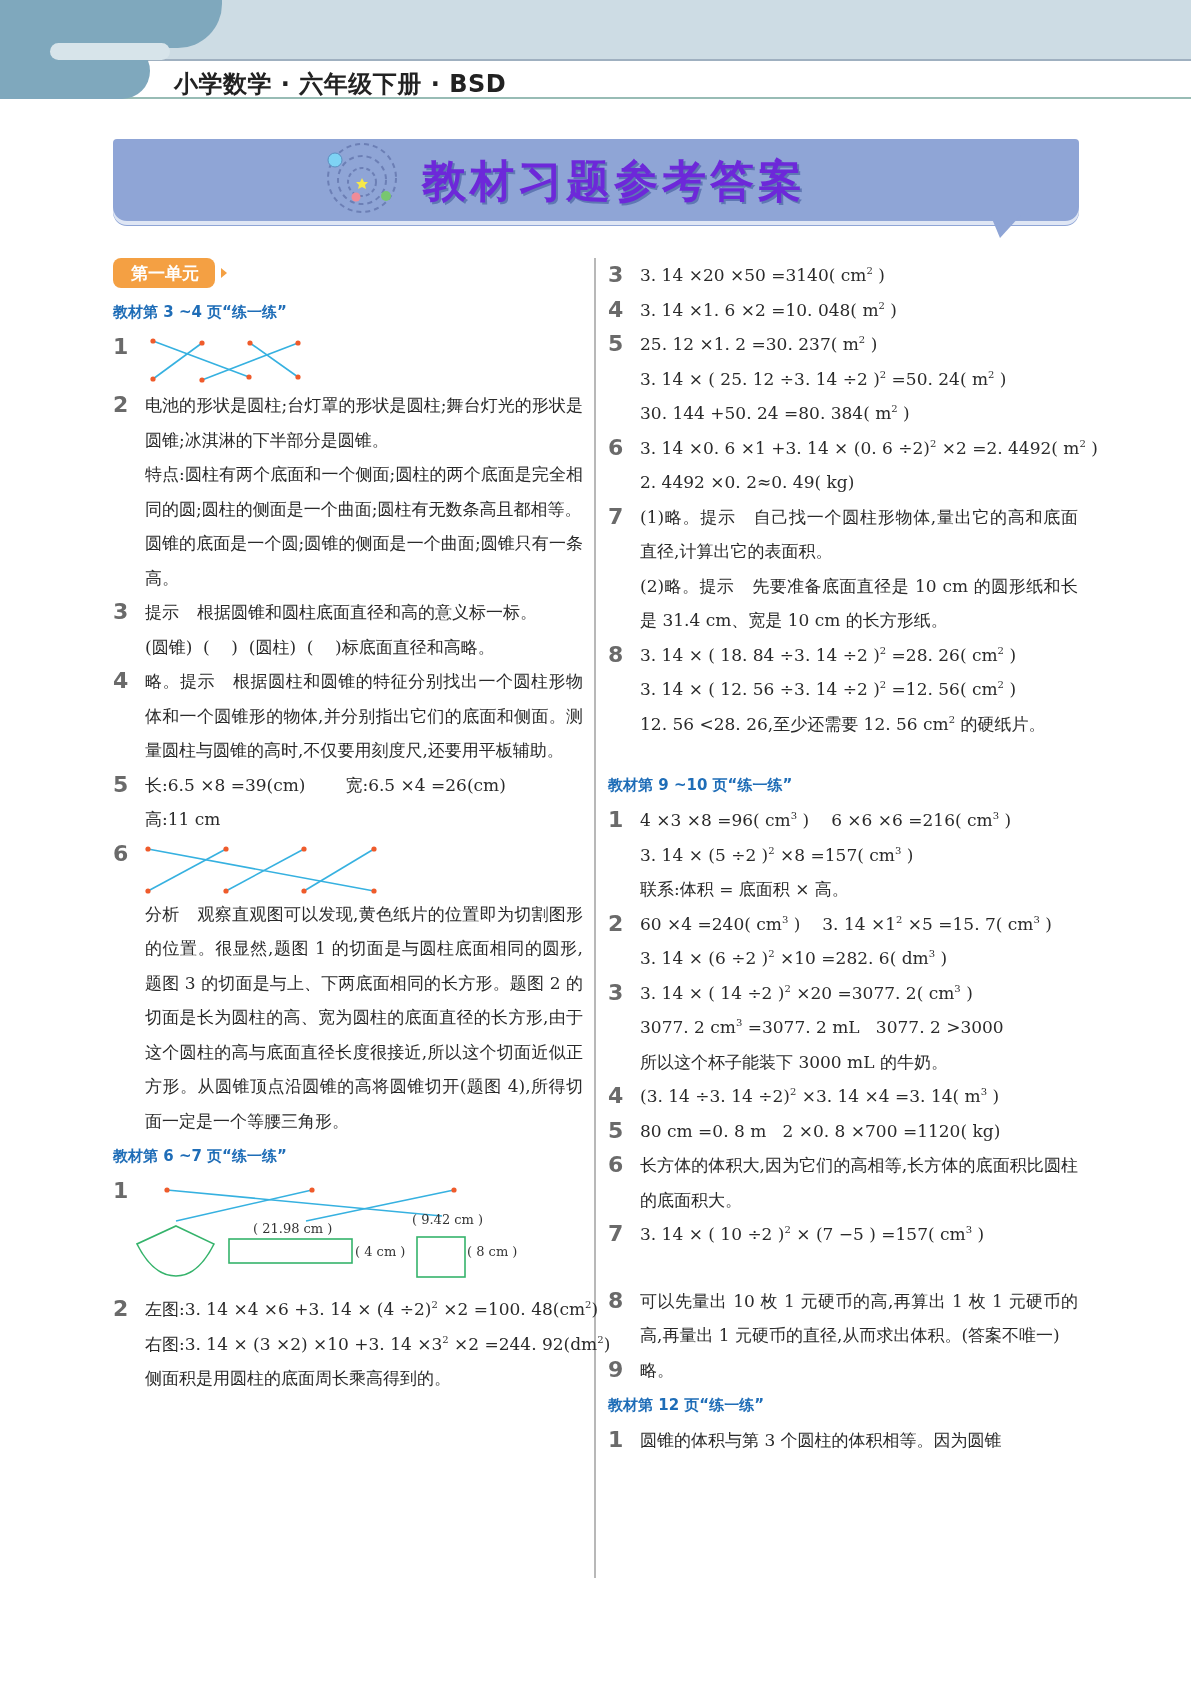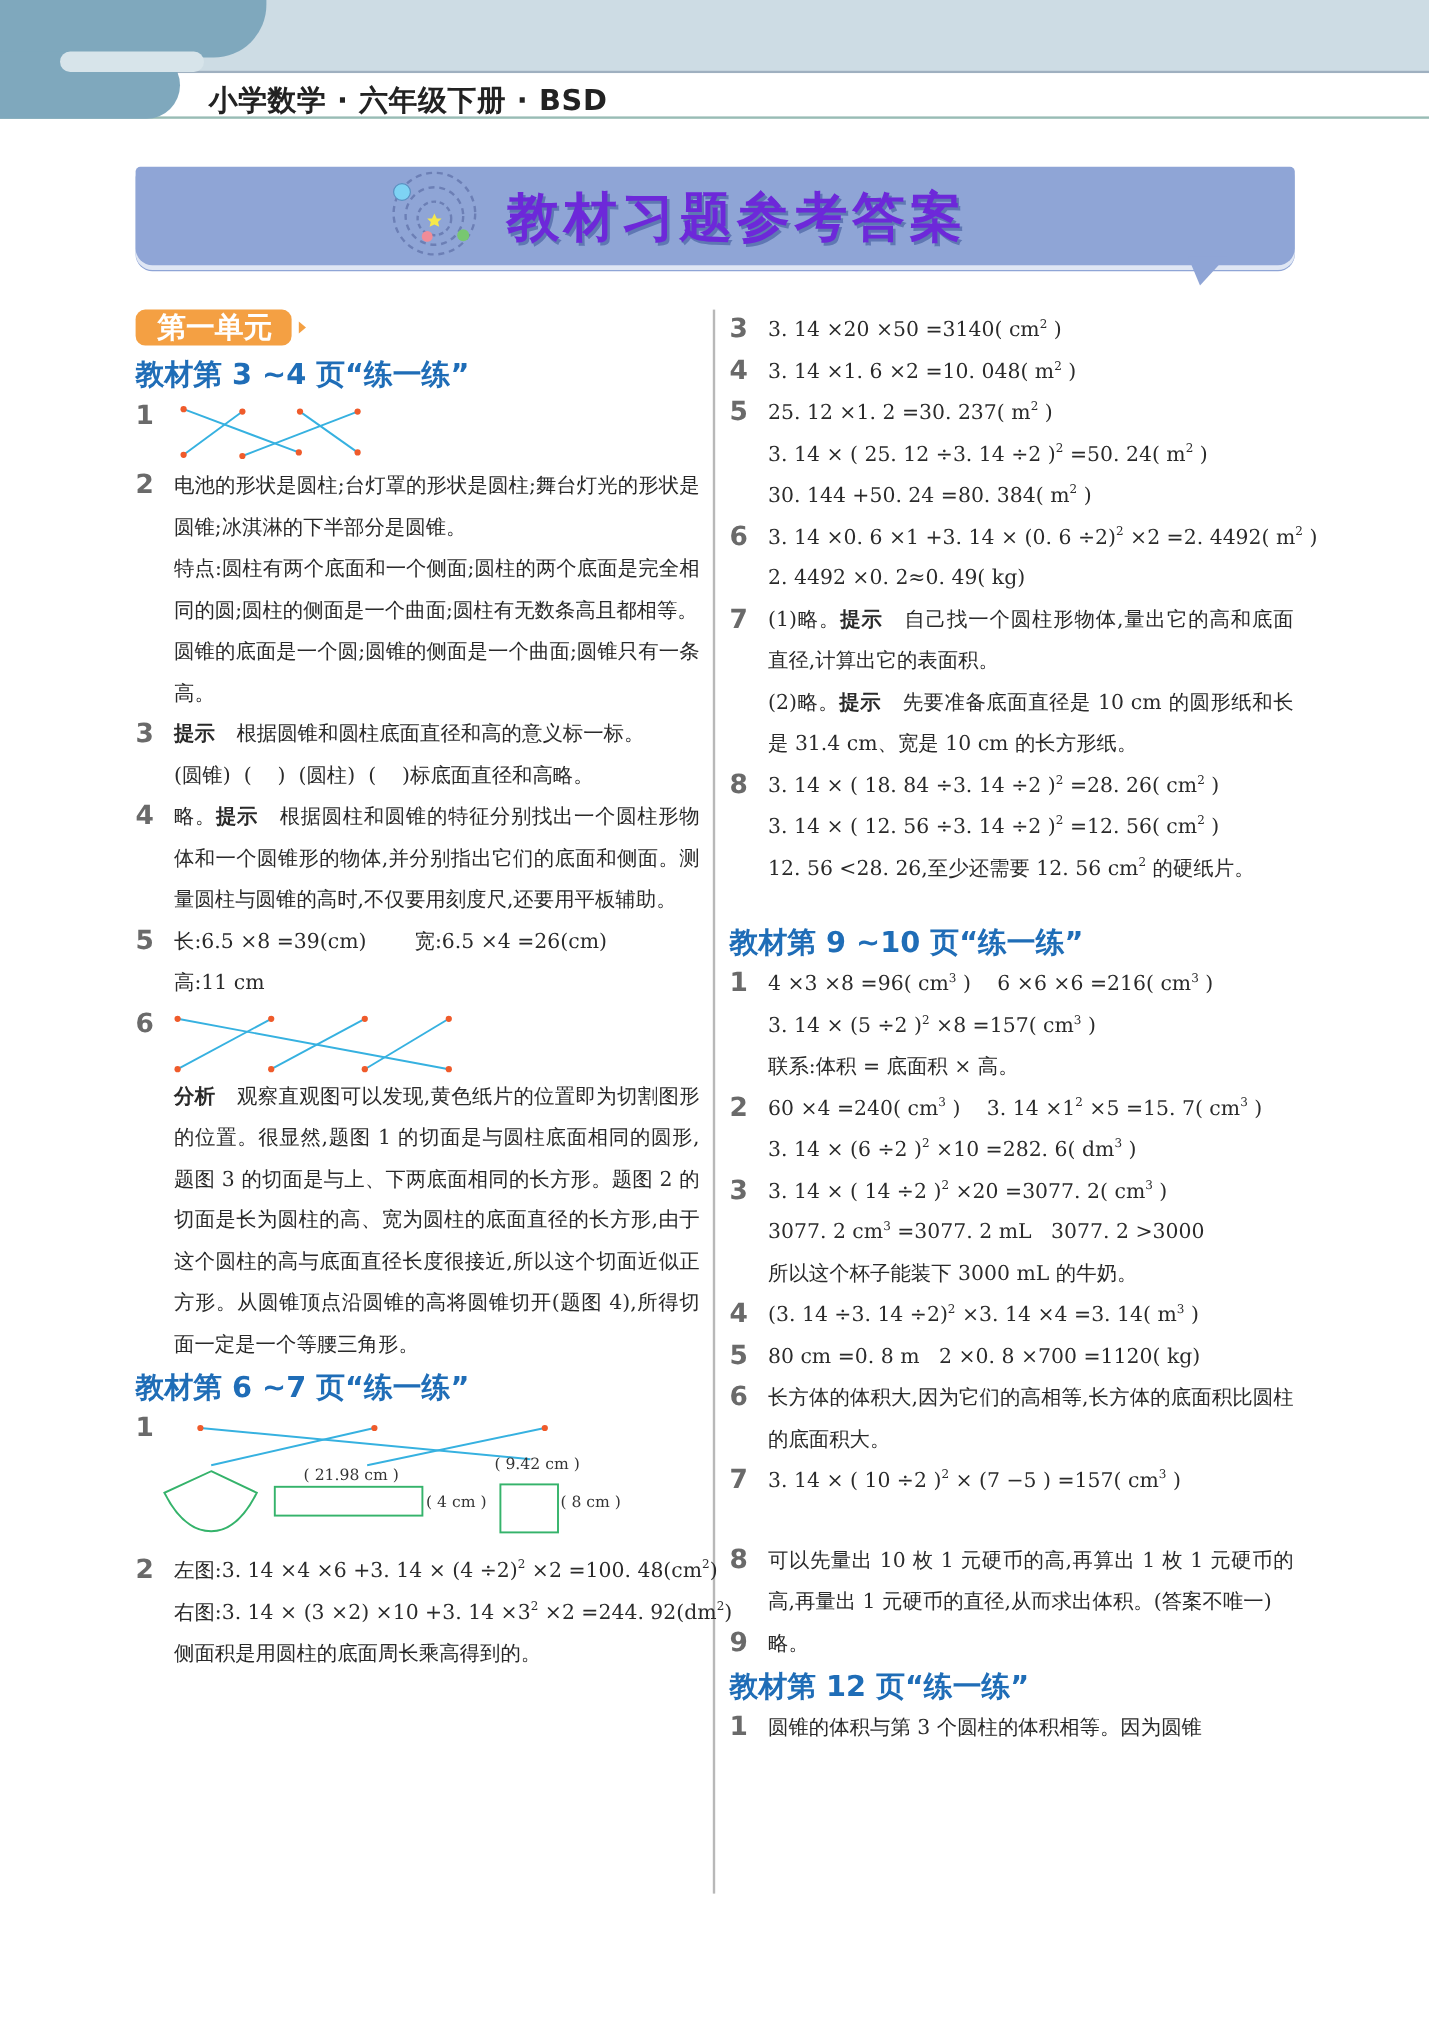--- a/index.html
+++ b/index.html
@@ -19,30 +19,30 @@
   .banner-tail { position: absolute; left: 990px; top: 214px; width: 0; height: 0; border-left: 10px solid transparent; border-right: 22px solid transparent; border-top: 24px solid #8fa5d6; }
   .banner-title { position: absolute; left: 422px; top: 152px; font-family: "DejaVu Sans", "Liberation Sans", sans-serif; font-size: 44px; font-weight: bold; color: #6d28d9; letter-spacing: 4px; text-shadow: 2px 2px 0 #5f77b3; }
   .orbit-icon { position: absolute; left: 322px; top: 142px; width: 80px; height: 72px; }
 
   
   .col { position: absolute; top: 258px; }
   .col-left { left: 113px; width: 470px; }
   .col-right { left: 608px; width: 470px; }
   .col-divider { position: absolute; left: 594px; top: 258px; width: 2px; height: 1320px; background: #b8b8b8; }
 
-  .unit-badge { display: inline-block; position: relative; background: #f4a043; color: #fff; font-family: "DejaVu Sans", "Liberation Sans", sans-serif; font-weight: bold; font-size: 24px; padding: 1px 16px 1px 18px; border-radius: 8px; height: 30px; line-height: 28px; }
+  .unit-badge { display: inline-block; position: relative; background: #f4a043; color: #fff; font-family: "DejaVu Sans", "Liberation Sans", sans-serif; font-weight: bold; font-size: 17px; padding: 1px 16px 1px 18px; border-radius: 8px; height: 30px; line-height: 28px; }
   .unit-arrow { position: absolute; right: -12px; top: 10px; width: 0; height: 0; border-top: 5px solid transparent; border-bottom: 5px solid transparent; border-left: 6px solid #f4a043; }
 
-  .sec-title { font-family: "DejaVu Sans", "Liberation Sans", sans-serif; font-weight: bold; color: #1f6db7; font-size: 24px; height: 36px; line-height: 36px; }
+  .sec-title { font-family: "DejaVu Sans", "Liberation Sans", sans-serif; font-weight: bold; color: #1f6db7; font-size: 15px; height: 36px; line-height: 36px; }
 
   .item { position: relative; padding-left: 32px; font-size: 17px; line-height: 34.5px; }
   .num { position: absolute; left: 0; top: 0; font-family: "DejaVu Sans", "Liberation Sans", sans-serif; font-size: 22px; font-weight: bold; color: #6a6a6a; line-height: 34px; }
   .line { display: block; white-space: nowrap; }
   .wrap { display: block; white-space: normal; text-align: justify; }
-  .kw { font-family: "DejaVu Sans", "Liberation Sans", sans-serif; font-weight: bold; margin-right: 18px; }
+  .kw { font-family: "DejaVu Sans", "Liberation Sans", sans-serif; font-weight: normal; margin-right: 18px; }
   sup { font-size: 10px; vertical-align: 7px; line-height: 0; }
 
   .diagram { display: block; }
 </style>
 </head>
 <body>
 
 <div class="top-band"></div>
 <div class="top-tab-dark"></div>
 <div class="header-strip"></div>

